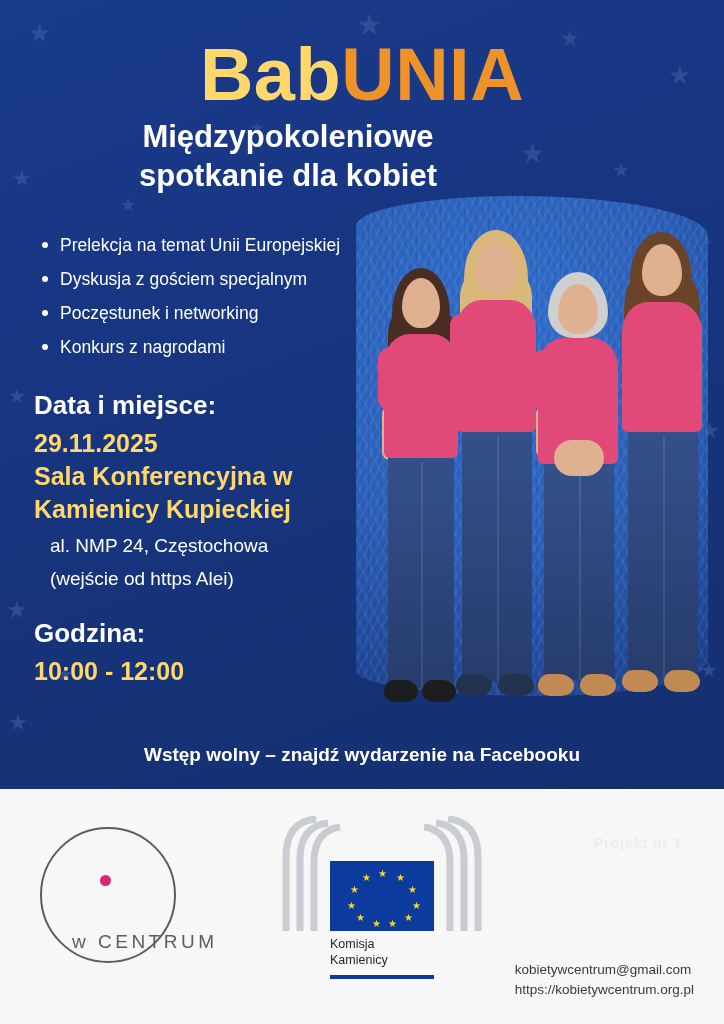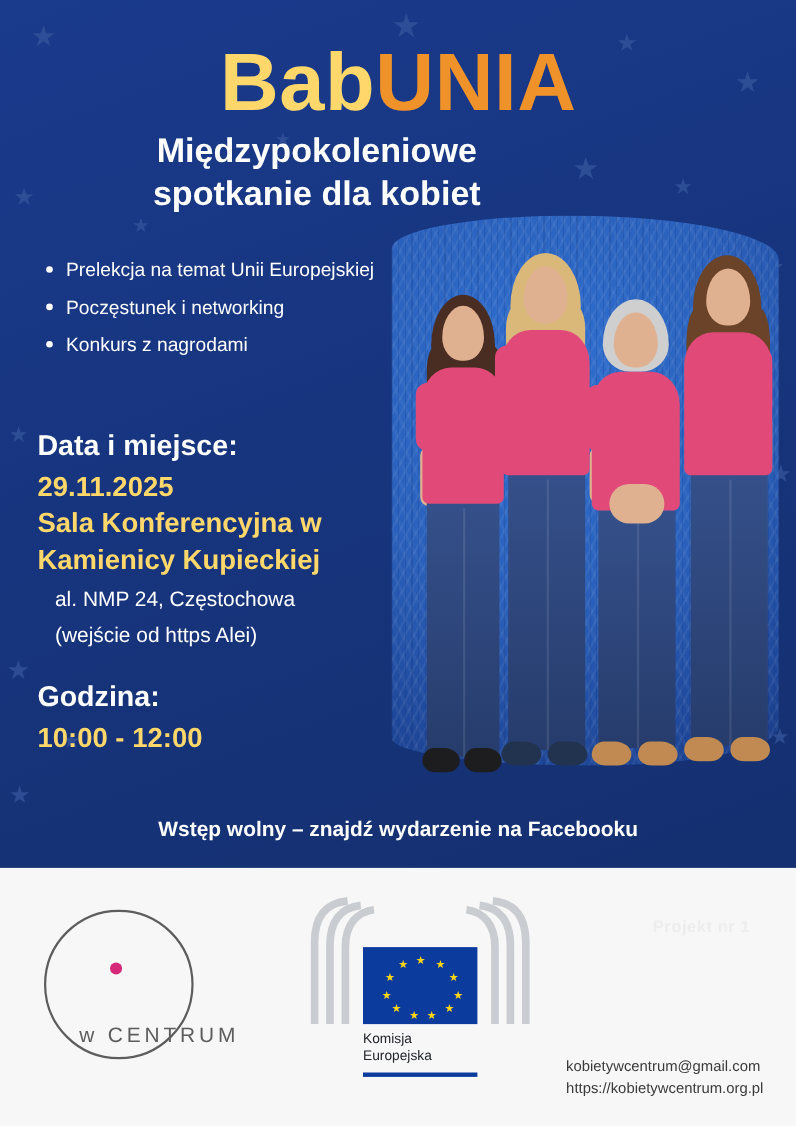--- a/index.html
+++ b/index.html
@@ -374,20 +374,21 @@
       <span class="bab">Bab</span><span class="unia">UNIA</span>
     </div>
 
     <div class="subtitle">
       <div>Międzypokoleniowe</div>
       <div>spotkanie dla kobiet</div>
     </div>
 
     <ul class="bullets">
       <li>Prelekcja na temat Unii Europejskiej</li>
+      <li>Dyskusja z gościem specjalnym</li>
       <li>Poczęstunek i networking</li>
       <li>Konkurs z nagrodami</li>
     </ul>
 
     <div class="details">
       <p class="lbl">Data i miejsce:</p>
       <p class="hl">29.11.2025</p>
       <p class="hl">Sala Konferencyjna w</p>
       <p class="hl">Kamienicy Kupieckiej</p>
       <p class="addr">al. NMP 24, Częstochowa</p>
@@ -484,21 +485,21 @@
         <span style="left:58px; top:58px;">★</span>
         <span style="left:42px; top:58px;">★</span>
         <span style="left:26px; top:52px;">★</span>
         <span style="left:17px; top:40px;">★</span>
         <span style="left:20px; top:24px;">★</span>
         <span style="left:32px; top:12px;">★</span>
         <span style="left:48px; top:30px; opacity:0;">★</span>
       </div>
       <div class="eu-caption">
         <div>Komisja</div>
-        <div>Europejska</div>
+        <div>Kamienicy</div>
       </div>
       <div class="eu-underline"></div>
     </div>
 
     <div class="watermark">Projekt nr 1</div>
 
     <div class="contact">
       <div>kobietywcentrum@gmail.com</div>
       <div>https://kobietywcentrum.org.pl</div>
     </div>

